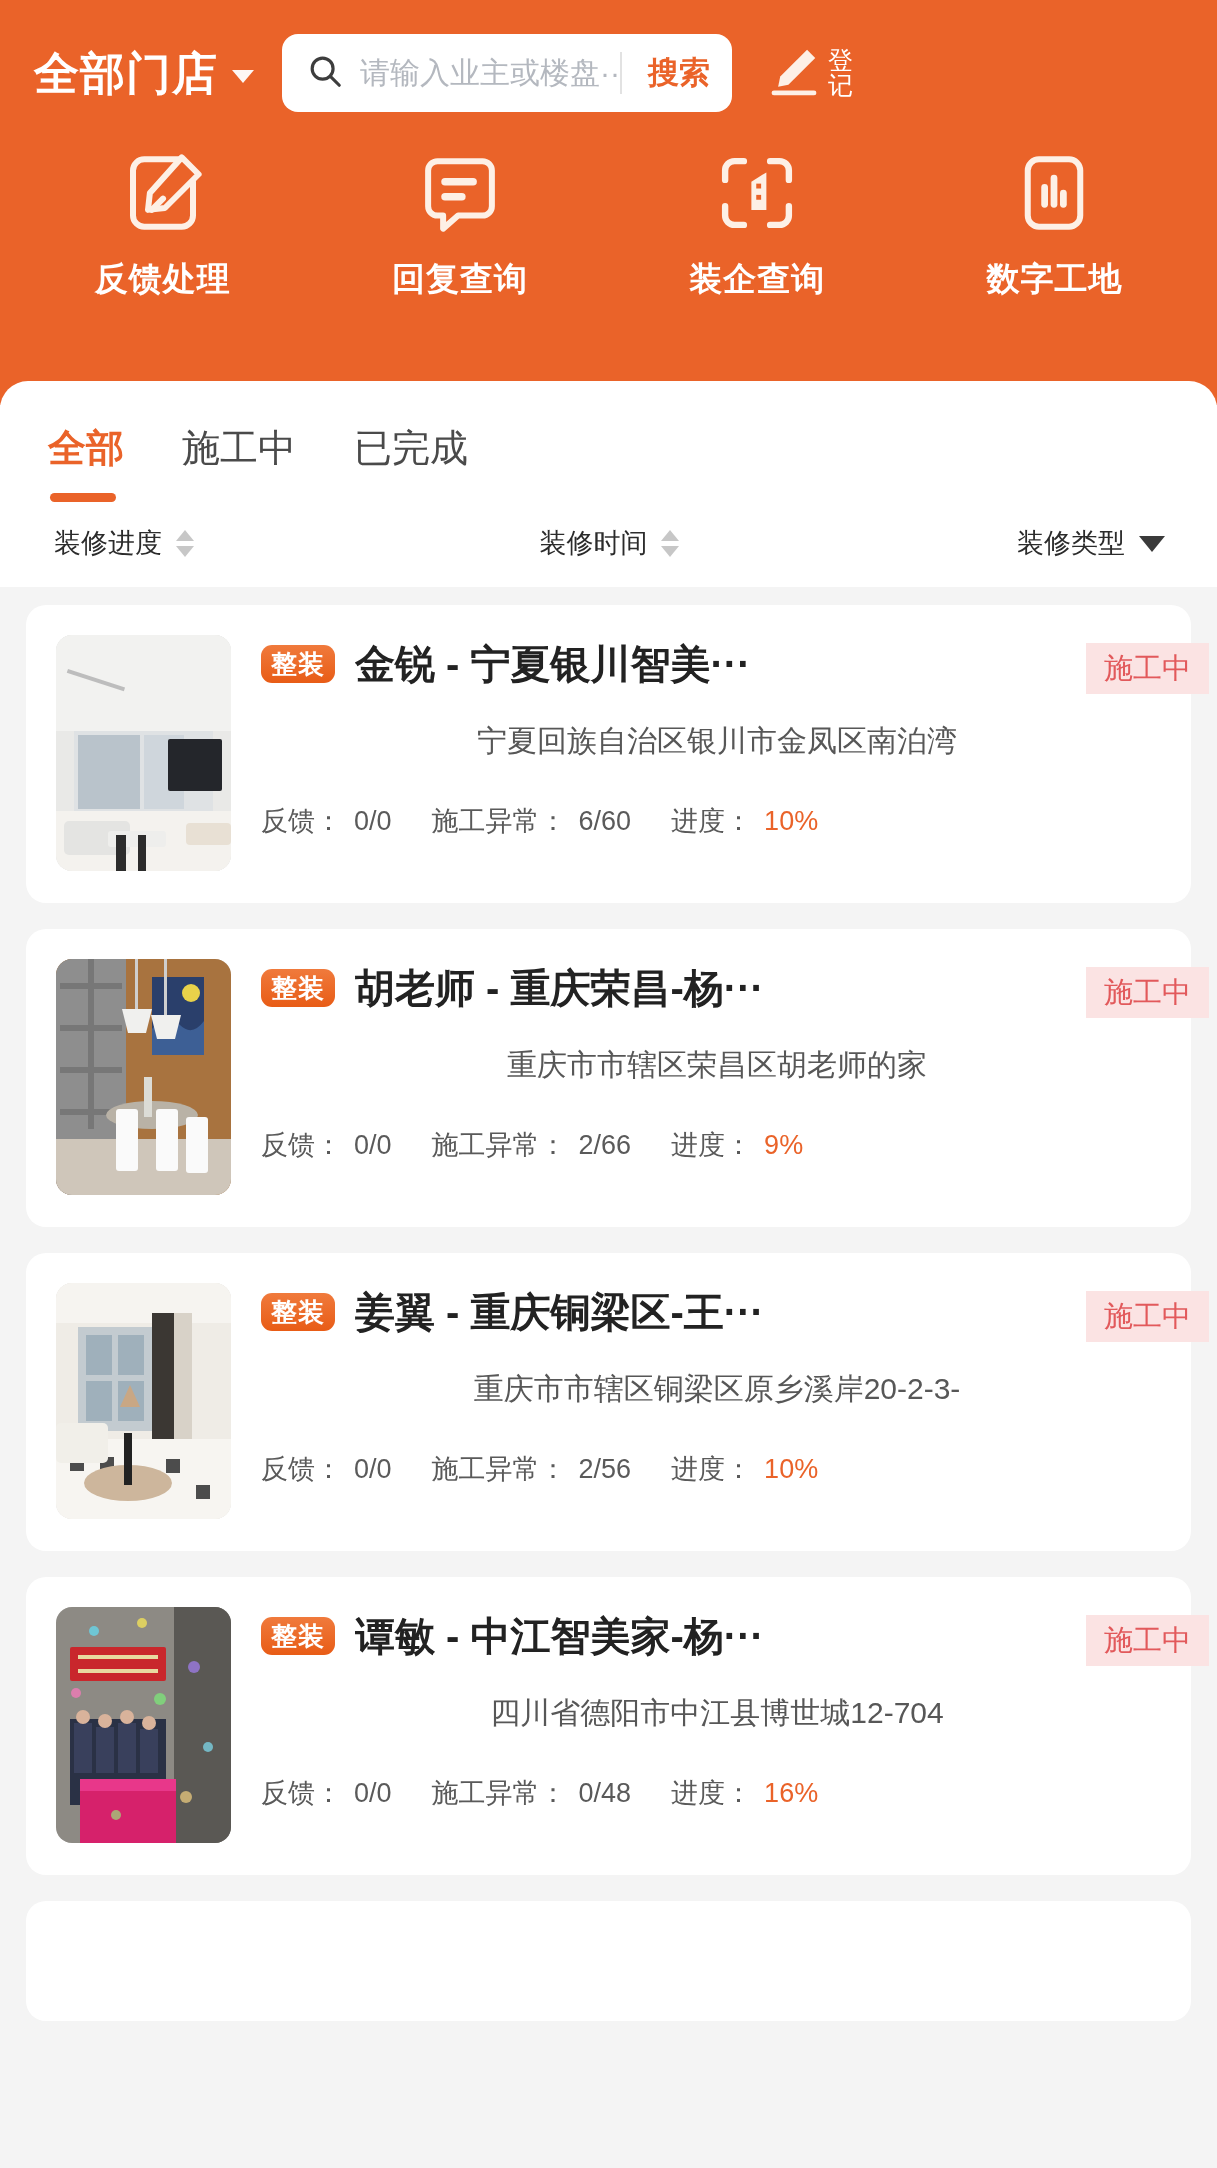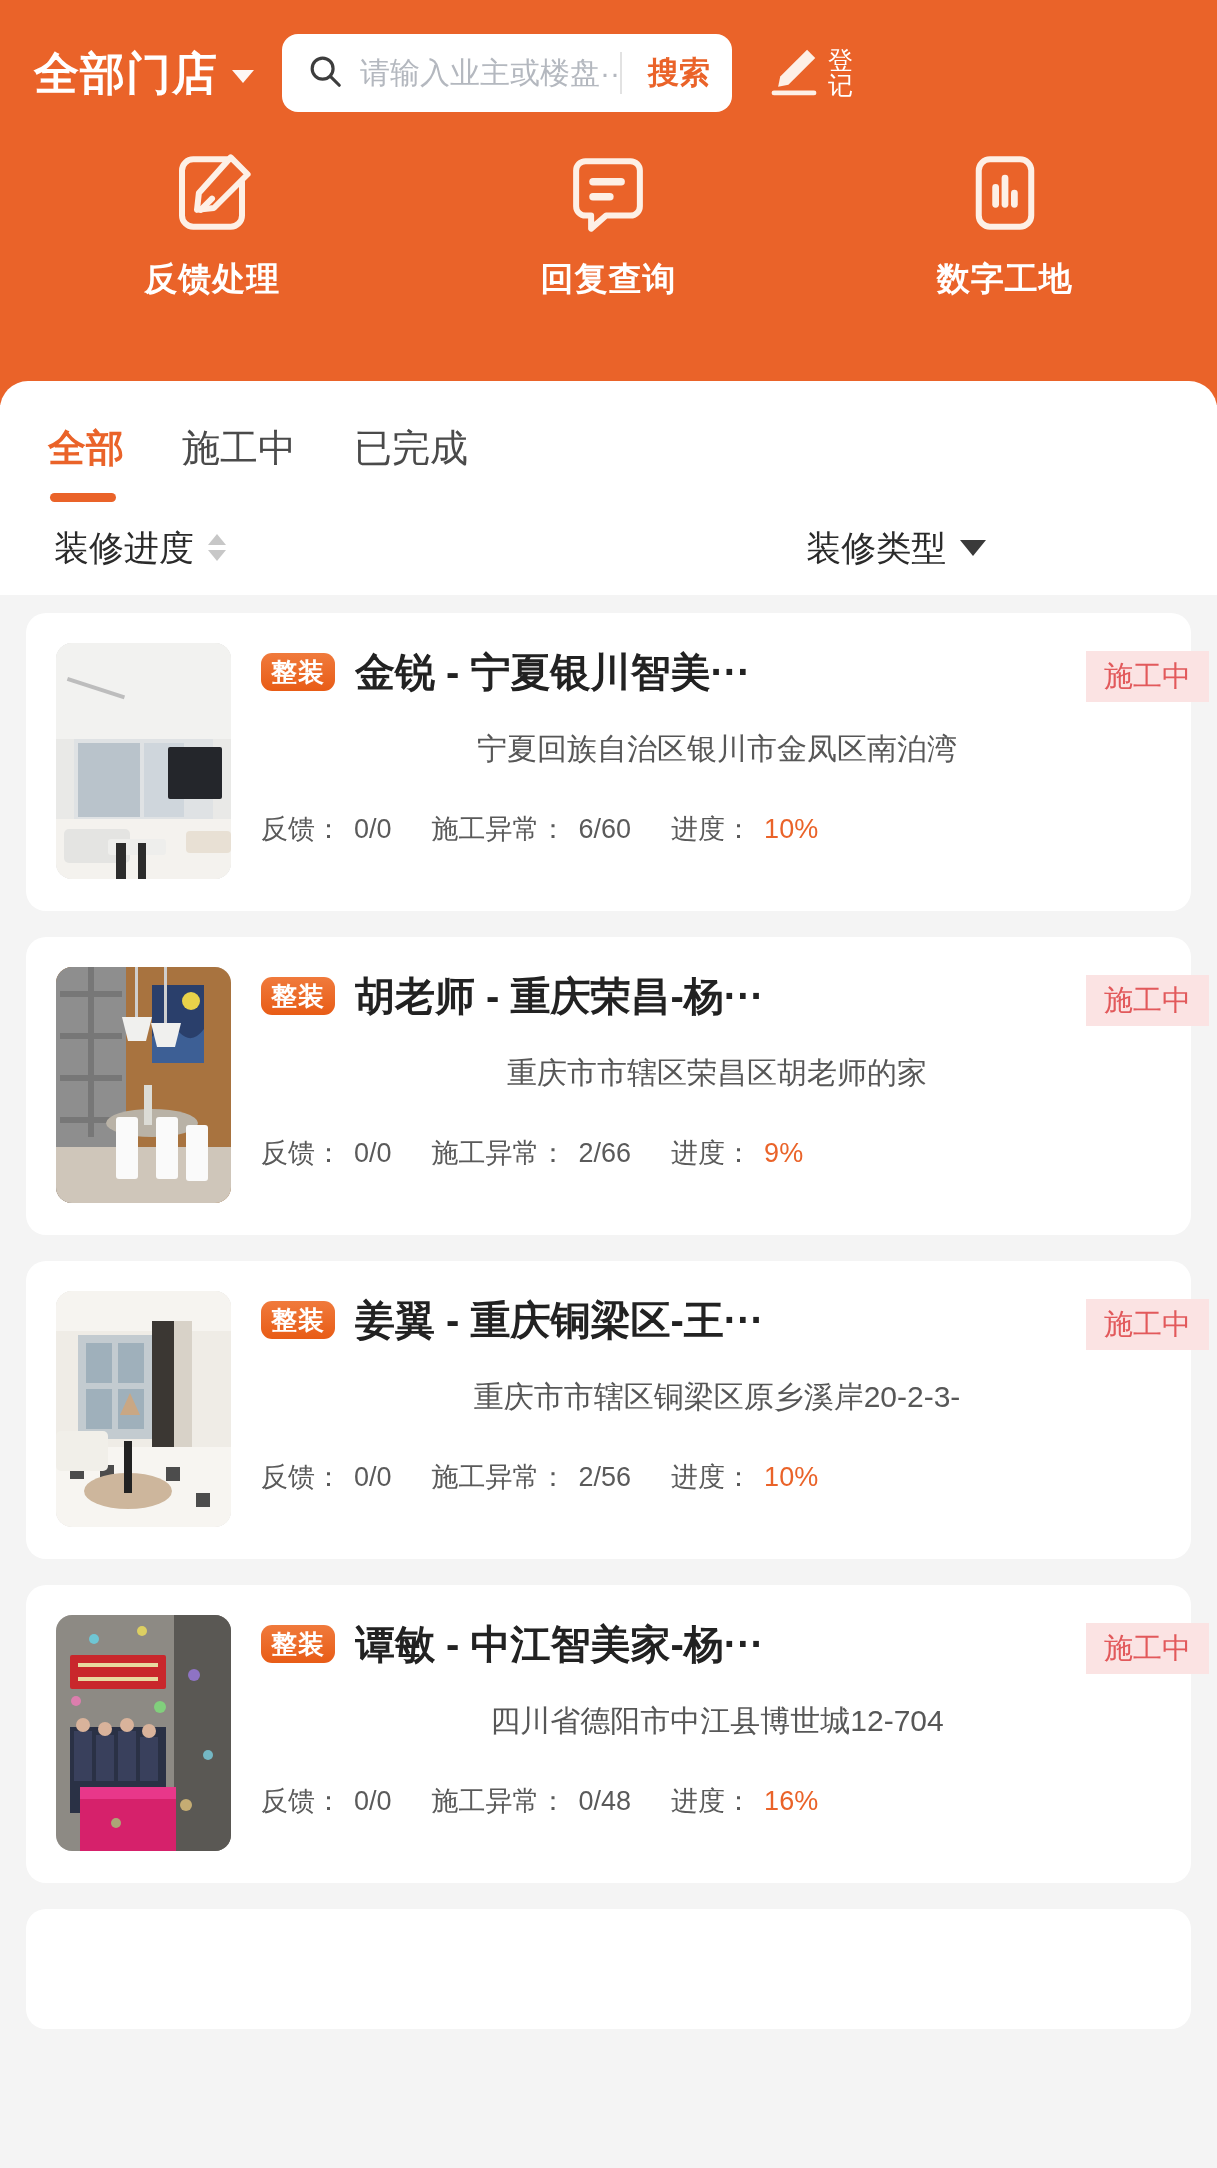--- a/index.html
+++ b/index.html
@@ -180,21 +180,21 @@
     display: flex;
     align-items: center;
     gap: 14px;
     cursor: pointer;
     flex: 1 1 0;
   }
   .filter:nth-child(1) { justify-content: flex-start; padding-left: 14px; }
   .filter:nth-child(2) { justify-content: center; }
   .filter:nth-child(3) { justify-content: flex-end; padding-right: 12px; }
   .filter-label {
-    font-size: 35px;
+    font-size: 27px;
     color: #2b2b2b;
     line-height: 1;
   }
   .sort-arrows {
     display: flex;
     flex-direction: column;
     gap: 5px;
   }
   .sort-arrows .up {
     width: 0; height: 0;
@@ -364,20 +364,34 @@
       <span>
         <svg width="90" height="90" viewBox="0 0 48 48" fill="none" stroke="#fdf0e6" stroke-width="3.2" stroke-linecap="round" stroke-linejoin="round">
           <path d="M12 7 H36 a5 5 0 0 1 5 5 V31 a5 5 0 0 1 -5 5 H23 l-8 7 v-7 h-3 a5 5 0 0 1 -5 -5 V12 a5 5 0 0 1 5 -5 Z"></path>
           <line x1="16" y1="18" x2="31" y2="18" stroke-width="4"></line>
           <line x1="16" y1="26" x2="25" y2="26" stroke-width="4"></line>
         </svg>
       </span>
       <span class="quicknav-label">回复查询</span>
     </div>
 
+    <div class="quicknav-item">
+      <span>
+        <svg width="90" height="90" viewBox="0 0 48 48" fill="none" stroke="#fdf0e6" stroke-width="3.4" stroke-linecap="round" stroke-linejoin="round">
+          <path d="M17 7 H12 a5 5 0 0 0 -5 5 v5"></path>
+          <path d="M31 7 h5 a5 5 0 0 1 5 5 v5"></path>
+          <path d="M17 41 H12 a5 5 0 0 1 -5 -5 v-5"></path>
+          <path d="M31 41 h5 a5 5 0 0 0 5 -5 v-5"></path>
+          <path d="M21 33 V18 L29 13 v20 Z" fill="#fdf0e6" stroke="none"></path>
+          <rect x="23.6" y="19" width="2.6" height="2.6" fill="#ea6329" stroke="none"></rect>
+          <rect x="23.6" y="25" width="2.6" height="2.6" fill="#ea6329" stroke="none"></rect>
+        </svg>
+      </span>
+      <span class="quicknav-label">装企查询</span>
+    </div>
 
     <div class="quicknav-item">
       <span>
         <svg width="90" height="90" viewBox="0 0 48 48" fill="none" stroke="#fdf0e6" stroke-width="3.2" stroke-linecap="round" stroke-linejoin="round">
           <rect x="10" y="6" width="28" height="36" rx="6"></rect>
           <line x1="19" y1="30" x2="19" y2="21" stroke-width="3.6"></line>
           <line x1="24" y1="30" x2="24" y2="16" stroke-width="3.6"></line>
           <line x1="29" y1="30" x2="29" y2="24" stroke-width="3.6"></line>
         </svg>
       </span>
@@ -400,20 +414,27 @@
     </div>
     <div class="tab">
       <span class="tab-label">已完成</span>
 
     </div>
   </div>
 
   <div class="filters">
     <div class="filter">
       <span class="filter-label">装修进度</span>
+      <span class="sort-arrows">
+        <span class="up"></span>
+          <span class="dn"></span>
+      </span>
+    </div>
+    <div class="filter">
+      <span class="filter-label">装修时间</span>
       <span class="sort-arrows">
         <span class="up"></span>
           <span class="dn"></span>
       </span>
     </div>
     <div class="filter">
       <span class="filter-label">装修类型</span>
       <span class="caret-dn"></span>
     </div>
   </div>

